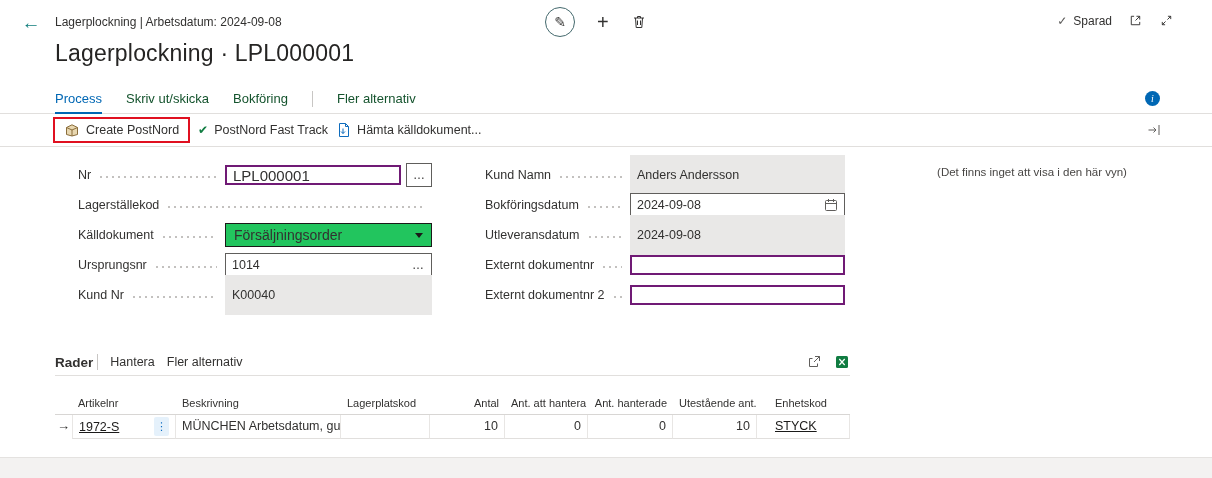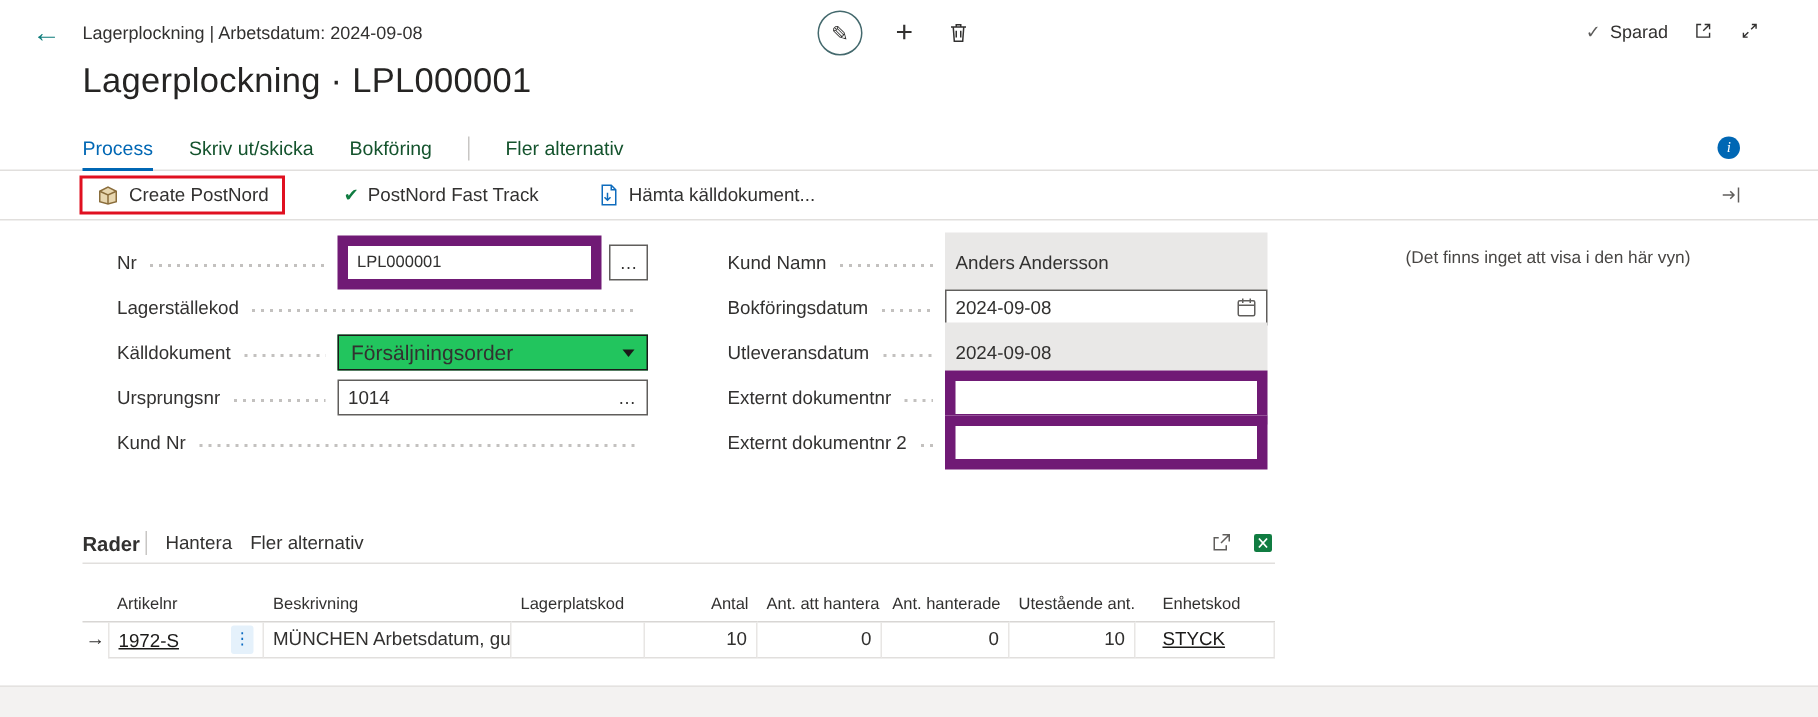--- a/index.html
+++ b/index.html
@@ -34,40 +34,40 @@
   .tab { padding-bottom:6px; color:#14532d; cursor:pointer; }
   .tab.active { color:#0067b4; border-bottom:2px solid #0067b4; }
   .vsep { width:1px; height:16px; background:#c8c6c4; align-self:center; margin-top:-6px; }
   .info-dot { position:absolute; right:52px; top:5px; width:15px; height:15px; border-radius:50%;
               background:#0067b4; color:#fff; font-size:10px; font-style:italic;
               display:flex; align-items:center; justify-content:center; font-family:"Liberation Serif", serif; }
 
   
   .actionbar { position:absolute; left:0; right:0; top:114px; height:33px;
                border-bottom:1px solid #e1dfdd; display:flex; align-items:center;
-               padding-left:53px; gap:39px; }
+               padding-left:53px; gap:8px; }
   .action { display:flex; align-items:center; gap:6px; font-size:12.5px; color:#323130; }
   .red-box { display:inline-flex; align-items:center; border:2px solid #e01020; padding:3px 9px; }
   .fast-check { color:#107c41; font-size:12px; }
   .pin { position:absolute; right:50px; top:8px; }
 
   
   .fcol { position:absolute; top:160px; }
   .col-left { left:55px; width:377px; }
   .col-right { left:462px; width:383px; }
   .field { display:flex; align-items:center; height:30px;margin-left:23px; }
   .flabel { font-size:12.5px; color:#323130; white-space:nowrap; }
   .leader { flex:1; height:2px; margin:4px 8px 0 7px;
             background-image:radial-gradient(circle, #c3c1bf 1px, rgba(0,0,0,0) 1px);
             background-size:6px 2px; background-repeat:repeat-x; background-position:0 0; }
   .ctrl { display:flex; align-items:center; }
   .col-left .ctrl { width:207px; }
   .col-right .ctrl { width:215px; }
-  .tinput { flex:1; min-width:0; height:36px; border:7px solid #701a75; background:#fff;
-            padding:0 6px; font-size:11px; color:#323130; font-family:inherit; }
+  .tinput { flex:1; min-width:0; height:20px; border:2px solid #701a75; background:#fff;
+            padding:0 6px; font-size:15px; color:#323130; font-family:inherit; }
   .ellip { width:26px; height:24px; border:1px solid #605e5c; background:#fff;
            margin-left:5px; font-size:12px; line-height:20px; color:#323130; }
   .combo { flex:1; display:flex; align-items:center; height:24px; border:1px solid #605e5c; background:#fff; }
   .bare { flex:1; min-width:0; height:100%; border:none; outline:none; background:transparent;
           padding:0 6px; font-size:12.5px; color:#323130; font-family:inherit; }
   .chevwrap { width:22px; height:100%; display:flex; align-items:center; justify-content:center; }
   .chev { display:block; width:7px; height:7px; border-right:1.5px solid #605e5c;
           border-bottom:1.5px solid #605e5c; transform:rotate(45deg); margin-top:-4px; }
   .selectbox { flex:1; height:24px; border:1px solid #1b1a19; background:#22c55e; display:flex;
                align-items:center; justify-content:space-between; padding:0 8px; font-size:14px; }
@@ -231,20 +231,23 @@
       <span class="ctrl">
         <span class="combo">
           <input class="bare" value="1014" style="">
           <span class="lookup-in">…</span>
         </span>
       </span>
     </div>
     <div class="field">
       <span class="flabel">Kund Nr</span>
       <span class="leader"></span>
+      <span class="ctrl">
+        <span class="ro">K00040</span>
+      </span>
     </div>
   </div>
 
   <div class="fcol col-right">
     <div class="field">
       <span class="flabel">Kund Namn</span>
       <span class="leader"></span>
       <span class="ctrl">
         <span class="ro">Anders Andersson</span>
       </span>

